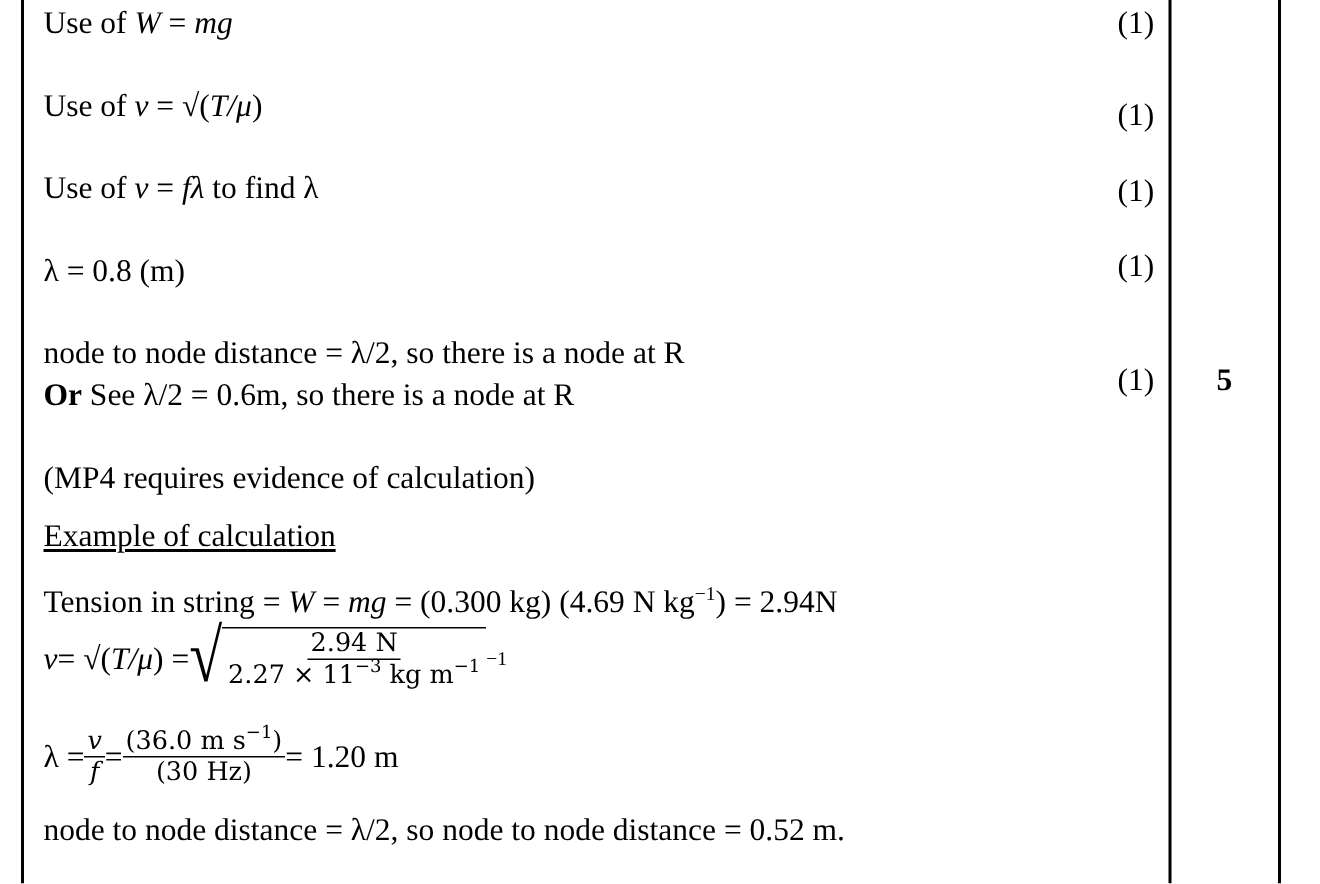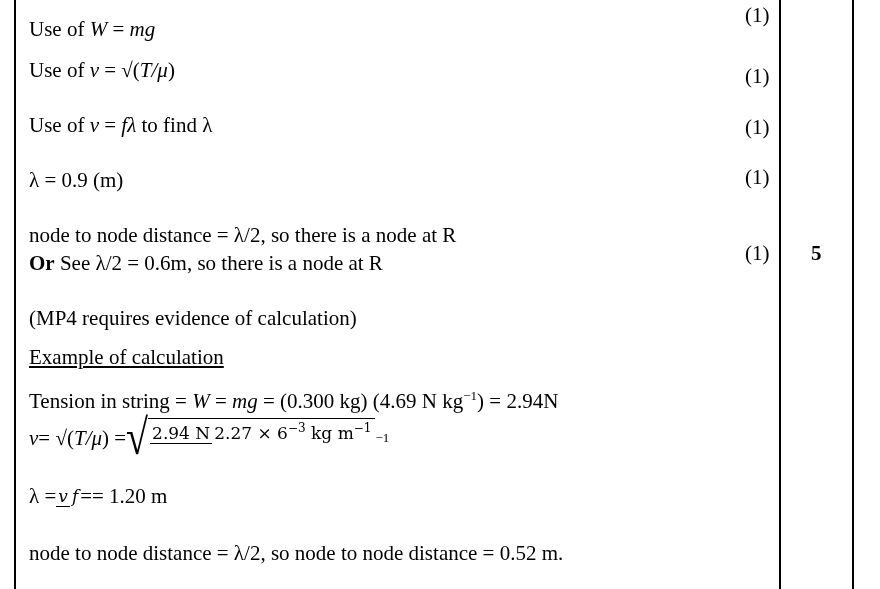--- a/index.html
+++ b/index.html
@@ -11,53 +11,53 @@
     .vline { position: absolute; top: 0; bottom: 0; width: 1.5px; background: #000; }
     .vl-left { left: 14px; }
     .vl-mid { left: 779px; }
     .vl-right { left: 852px; }
     .line { position: absolute; left: 29px; white-space: nowrap; line-height: 26px; }
     .mark { position: absolute; left: 745px; white-space: nowrap; line-height: 26px; }
     .total { position: absolute; left: 811px; font-weight: bold; line-height: 26px; }
     i { font-style: italic; }
     sup { font-size: 13px; vertical-align: 8px; line-height: 0; }
     .u { text-decoration: underline; }
-    .frac { display: inline-flex; flex-direction: row; align-items: flex-start; vertical-align: middle; }
+    .frac { display: inline-flex; flex-direction: column; align-items: center; vertical-align: middle; }
     .frac .num { border-bottom: 1.5px solid #000; padding: 0 2px; }
     .frac .den { padding: 0 2px; }
     .cm { font-family: "DejaVu Serif", serif; font-size: 17px; }
     .cm sup { font-size: 12px; vertical-align: 7px; }
     .sqrt { display: inline-flex; align-items: stretch; vertical-align: middle; }
     .sqrt .rad { font-size: 40px; line-height: 40px; transform: scaleY(1.25); display: inline-block; }
     .sqrt .body { border-top: 1.5px solid #000; padding: 0 2px; }
   </style>
 </head>
 <body>
 
 <div class="vline vl-left"></div>
 <div class="vline vl-mid"></div>
 <div class="vline vl-right"></div>
 
-<div class="line" style="top:16px">
+<div class="line" style="top:2px">
   <span>Use of </span><i>W</i><span> = </span><i>mg</i>
 </div>
 <div class="mark" style="top:2px">(1)</div>
 
 <div class="line" style="top:57px">
   <span>Use of </span><i>v</i><span> = √(</span><i>T/μ</i><span>)</span>
 </div>
 <div class="mark" style="top:63px">(1)</div>
 
 <div class="line" style="top:112px">
   <span>Use of </span><i>v</i><span> = </span><i>fλ</i><span> to find λ</span>
 </div>
 <div class="mark" style="top:114px">(1)</div>
 
 <div class="line" style="top:167px">
-  <span>λ = 0.9 (m)</span>
+  <span>λ = 0.8 (m)</span>
 </div>
 <div class="mark" style="top:164px">(1)</div>
 
 <div class="line" style="top:222px">node to node distance = λ/2, so there is a node at R</div>
 <div class="line" style="top:250px">
   <b>Or</b><span> See λ/2 = 0.6m, so there is a node at R</span>
 </div>
 <div class="mark" style="top:240px">(1)</div>
 <div class="total" style="top:240px">5</div>
 
@@ -72,30 +72,34 @@
 <div class="line" style="top:418px; line-height:normal; display:flex; align-items:center;">
   <i>v</i>
     <span> = √(</span>
     <i>T/μ</i>
     <span>) = </span>
   <span class="sqrt">
     <span class="rad">√</span>
     <span class="body">
       <span class="frac cm">
         <span class="num">2.94 N</span>
-        <span class="den"><span>2.27 × 6</span><sup>−3</sup><span> kg m</span><sup>−1</sup></span>
+        <span class="den"><span>2.27 × 11</span><sup>−3</sup><span> kg m</span><sup>−1</sup></span>
       </span>
     </span>
   </span>
     <sup>−1</sup>
 </div>
 
 <div class="line" style="top:484px; line-height:normal; display:flex; align-items:center;">
   <span>λ = </span>
   <span class="frac cm">
       <span class="num"><i>v</i></span>
       <span class="den"><i>f</i></span>
     </span>
   <span> = </span>
+  <span class="frac cm">
+      <span class="num"><span>(36.0 m s</span><sup>−1</sup><span>)</span></span>
+      <span class="den">(30 Hz)</span>
+    </span>
   <span> = 1.20 m</span>
 </div>
 
 <div class="line" style="top:540px">node to node distance = λ/2, so node to node distance = 0.52 m.</div>
 
 </body></html>

